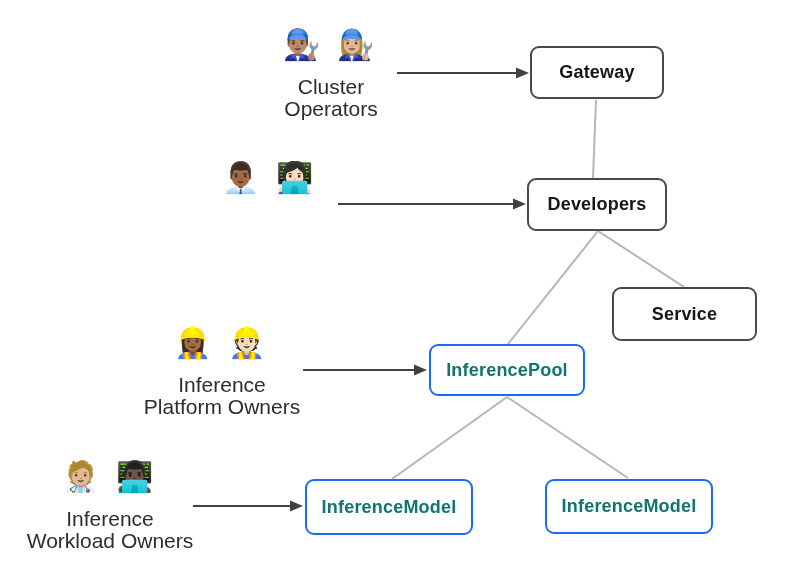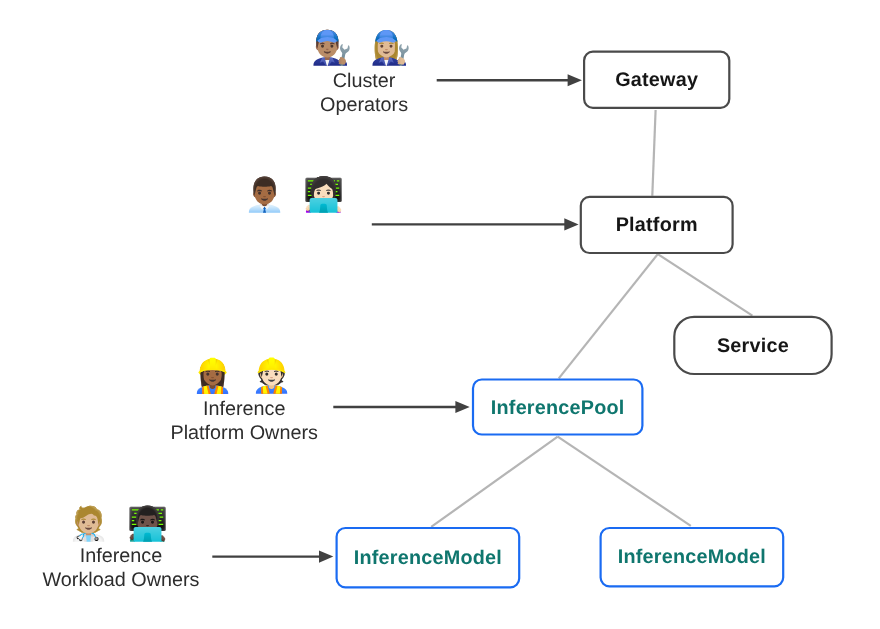--- a/index.html
+++ b/index.html
@@ -10,21 +10,21 @@
   .edges { position:absolute; left:0; top:0; width:800px; height:572px; pointer-events:none; }
   .node {
     position:absolute; display:flex; align-items:center; justify-content:center;
     background:#ffffff; border-radius:9px; box-sizing:border-box;
     font-weight:bold; font-size:18px; letter-spacing:0.2px;
   }
   .node.dark { border:2.5px solid #4a4a4a; color:#161616; }
   .node.blue { border:2.5px solid #1a6bf2; color:#0f766e; }
   .persona { position:absolute; width:220px; text-align:center; }
   .persona .emojis { display:block; font-size:30px; line-height:34px; letter-spacing:4px; }
-  .persona .plabel { font-size:18px; line-height:22px; color:#2d2d2d; white-space:pre-line; }
+  .persona .plabel { margin-top:14px; font-size:21px; line-height:22px; color:#2d2d2d; white-space:pre-line; }
 </style>
 </head>
 <body>
 
 <div class="canvas">
 
   <svg class="edges" viewBox="0 0 800 572" xmlns="http://www.w3.org/2000/svg">
 
     <line x1="596" y1="100" x2="593" y2="178" stroke="#b5b5b5" stroke-width="2"></line>
     <line x1="598" y1="231" x2="684" y2="287" stroke="#b5b5b5" stroke-width="2"></line>
@@ -70,24 +70,24 @@
     <span class="emojis">🧑🏼‍⚕️ 👨🏿‍💻</span>
     <div class="plabel">Inference
 Workload Owners</div>
   </div>
 
   <div class="node dark" style="left:530px; top:46px; width:134px; height:53px;">
     <span>Gateway</span>
   </div>
 
   <div class="node dark" style="left:527px; top:178px; width:140px; height:53px;">
-    <span>Platform</span>
+    <span>Developers</span>
   </div>
 
-  <div class="node dark" style="left:612px; top:287px; width:145px; height:54px;border-radius:19px;">
+  <div class="node dark" style="left:612px; top:287px; width:145px; height:54px;">
     <span>Service</span>
   </div>
 
   <div class="node blue" style="left:429px; top:344px; width:156px; height:52px;">
     <span>InferencePool</span>
   </div>
 
   <div class="node blue" style="left:305px; top:479px; width:168px; height:56px;">
     <span>InferenceModel</span>
   </div>

